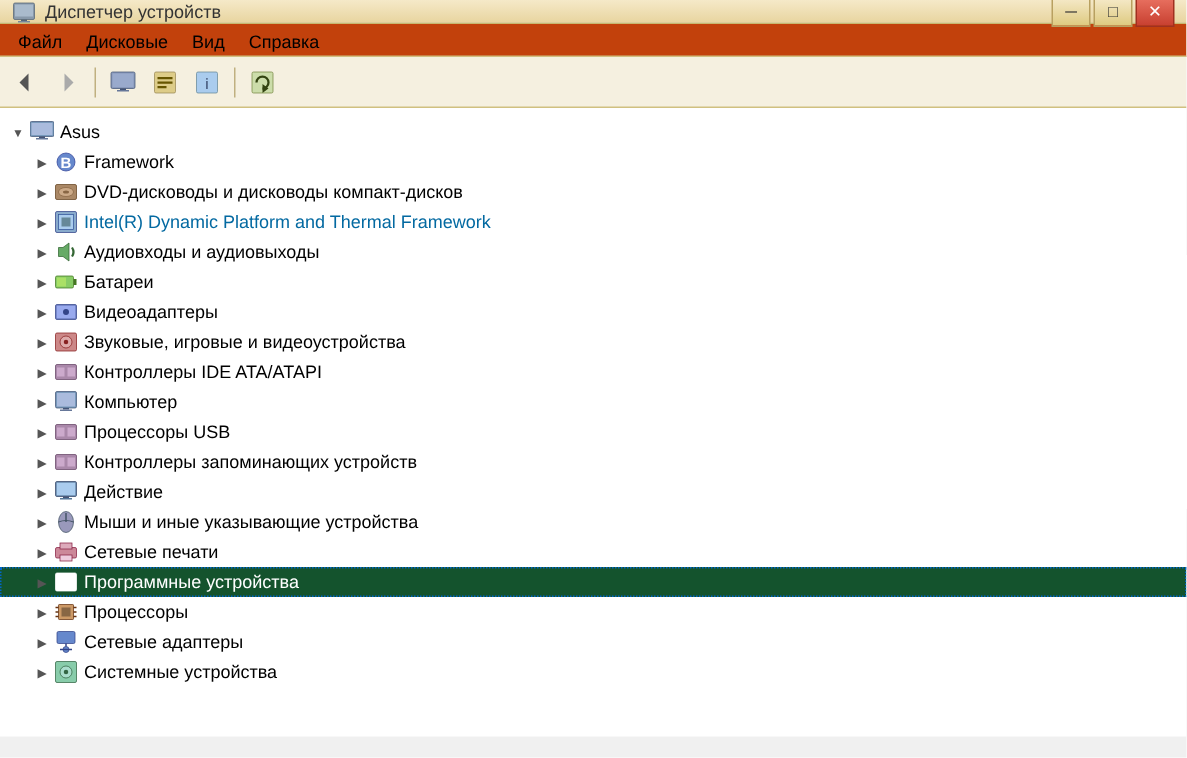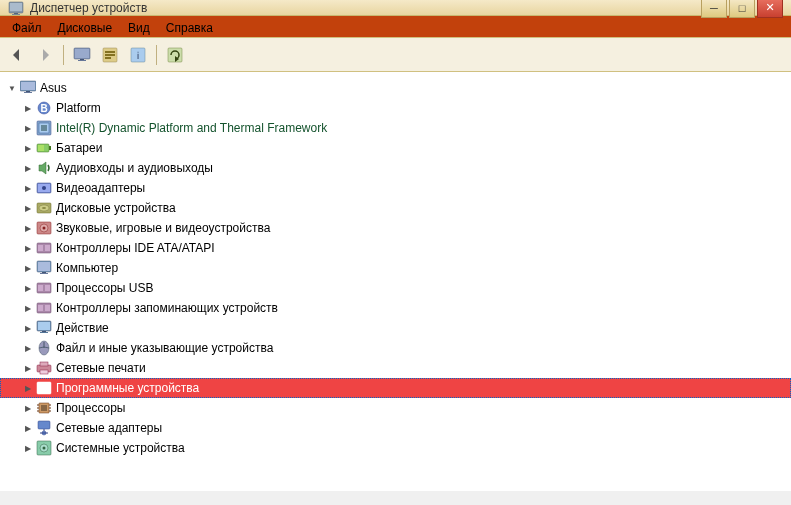--- a/index.html
+++ b/index.html
@@ -158,21 +158,21 @@
       justify-content: center;
       flex-shrink: 0;
       font-size: 12px;
     }
 
     .item-label {
       font-size: 12px;
       color: #000;
     }
     .item-label.blue {
-      color: #14532d;
+      color: #0369a1;
     }
 
     
     .icon-computer { color: #4488cc; }
   </style>
 </head>
 <body>
 
 <div class="titlebar">
   <div class="titlebar-left">
@@ -267,80 +267,80 @@
 
   <div class="tree-item">
         <div style="width: 20px;"></div>
         <div class="expand-arrow collapsed"></div>
         <div class="item-icon">
           <svg width="16" height="16" viewBox="0 0 16 16">
             <circle cx="8" cy="8" r="6" fill="#6688cc" stroke="#334499" stroke-width="0.5"></circle>
             <text x="8" y="12" font-size="10" text-anchor="middle" fill="white" font-weight="bold">B</text>
           </svg>
         </div>
-        <span class="item-label">Platform</span>
+        <span class="item-label">Framework</span>
+      </div>
+      <div class="tree-item">
+        <div style="width: 20px;"></div>
+        <div class="expand-arrow collapsed"></div>
+        <div class="item-icon">
+          <svg width="16" height="16" viewBox="0 0 16 16">
+            <rect x="1" y="3" width="14" height="10" rx="1" fill="#aa8866" stroke="#664422" stroke-width="0.5"></rect>
+            <ellipse cx="8" cy="8" rx="5" ry="3" fill="#ccaa88" stroke="#664422" stroke-width="0.3"></ellipse>
+            <ellipse cx="8" cy="8" rx="2" ry="1" fill="#886644"></ellipse>
+          </svg>
+        </div>
+        <span class="item-label">DVD-дисководы и дисководы компакт-дисков</span>
       </div>
       <div class="tree-item">
         <div style="width: 20px;"></div>
         <div class="expand-arrow collapsed"></div>
         <div class="item-icon">
           <svg width="16" height="16" viewBox="0 0 16 16">
             <rect x="1" y="1" width="14" height="14" rx="1" fill="#88aacc" stroke="#334488" stroke-width="0.5"></rect>
             <rect x="3" y="3" width="10" height="10" fill="#aaccee" stroke="#335599" stroke-width="0.5"></rect>
             <rect x="5" y="5" width="6" height="6" fill="#668899"></rect>
           </svg>
         </div>
         <span class="item-label blue">Intel(R) Dynamic Platform and Thermal Framework</span>
       </div>
       <div class="tree-item">
         <div style="width: 20px;"></div>
         <div class="expand-arrow collapsed"></div>
         <div class="item-icon">
           <svg width="16" height="16" viewBox="0 0 16 16">
+            <polygon points="3,5 3,11 6,11 10,14 10,2 6,5" fill="#66aa66" stroke="#336633" stroke-width="0.5"></polygon>
+            <path d="M12,5 Q14,8 12,11" fill="none" stroke="#336633" stroke-width="1.5"></path>
+          </svg>
+        </div>
+        <span class="item-label">Аудиовходы и аудиовыходы</span>
+      </div>
+      <div class="tree-item">
+        <div style="width: 20px;"></div>
+        <div class="expand-arrow collapsed"></div>
+        <div class="item-icon">
+          <svg width="16" height="16" viewBox="0 0 16 16">
             <rect x="1" y="4" width="12" height="8" rx="1" fill="#88cc66" stroke="#447722" stroke-width="0.5"></rect>
             <rect x="13" y="6" width="2" height="4" fill="#447722"></rect>
             <rect x="2" y="5" width="6" height="6" fill="#aae066"></rect>
           </svg>
         </div>
         <span class="item-label">Батареи</span>
       </div>
       <div class="tree-item">
         <div style="width: 20px;"></div>
         <div class="expand-arrow collapsed"></div>
         <div class="item-icon">
           <svg width="16" height="16" viewBox="0 0 16 16">
-            <polygon points="3,5 3,11 6,11 10,14 10,2 6,5" fill="#66aa66" stroke="#336633" stroke-width="0.5"></polygon>
-            <path d="M12,5 Q14,8 12,11" fill="none" stroke="#336633" stroke-width="1.5"></path>
-          </svg>
-        </div>
-        <span class="item-label">Аудиовходы и аудиовыходы</span>
-      </div>
-      <div class="tree-item">
-        <div style="width: 20px;"></div>
-        <div class="expand-arrow collapsed"></div>
-        <div class="item-icon">
-          <svg width="16" height="16" viewBox="0 0 16 16">
             <rect x="1" y="3" width="14" height="10" rx="1" fill="#7788cc" stroke="#334488" stroke-width="0.5"></rect>
             <rect x="2" y="4" width="12" height="8" fill="#99aaee"></rect>
             <circle cx="8" cy="8" r="2" fill="#334488"></circle>
           </svg>
         </div>
         <span class="item-label">Видеоадаптеры</span>
-      </div>
-      <div class="tree-item">
-        <div style="width: 20px;"></div>
-        <div class="expand-arrow collapsed"></div>
-        <div class="item-icon">
-          <svg width="16" height="16" viewBox="0 0 16 16">
-            <rect x="1" y="3" width="14" height="10" rx="1" fill="#aaaa66" stroke="#666622" stroke-width="0.5"></rect>
-            <ellipse cx="8" cy="8" rx="5" ry="3" fill="#cccc88" stroke="#555522" stroke-width="0.3"></ellipse>
-            <ellipse cx="8" cy="8" rx="2" ry="1" fill="#888844"></ellipse>
-          </svg>
-        </div>
-        <span class="item-label">Дисковые устройства</span>
       </div>
       <div class="tree-item">
         <div style="width: 20px;"></div>
         <div class="expand-arrow collapsed"></div>
         <div class="item-icon">
           <svg width="16" height="16" viewBox="0 0 16 16">
             <rect x="1" y="2" width="14" height="12" rx="1" fill="#cc8888" stroke="#882222" stroke-width="0.5"></rect>
             <circle cx="8" cy="8" r="4" fill="#ddaaaa" stroke="#882222" stroke-width="0.5"></circle>
             <circle cx="8" cy="8" r="1.5" fill="#882222"></circle>
           </svg>
@@ -412,35 +412,35 @@
       <div class="tree-item">
         <div style="width: 20px;"></div>
         <div class="expand-arrow collapsed"></div>
         <div class="item-icon">
           <svg width="16" height="16" viewBox="0 0 16 16">
             <ellipse cx="8" cy="8" rx="5" ry="7" fill="#9999bb" stroke="#445566" stroke-width="0.5"></ellipse>
             <line x1="8" y1="2" x2="8" y2="8" stroke="#445566" stroke-width="1"></line>
             <path d="M3,8 Q8,6 13,8" fill="none" stroke="#445566" stroke-width="0.8"></path>
           </svg>
         </div>
-        <span class="item-label">Файл и иные указывающие устройства</span>
+        <span class="item-label">Мыши и иные указывающие устройства</span>
       </div>
       <div class="tree-item">
         <div style="width: 20px;"></div>
         <div class="expand-arrow collapsed"></div>
         <div class="item-icon">
           <svg width="16" height="16" viewBox="0 0 16 16">
             <rect x="1" y="5" width="14" height="7" rx="1" fill="#cc8899" stroke="#882244" stroke-width="0.5"></rect>
             <rect x="4" y="2" width="8" height="4" fill="#ddaabb" stroke="#882244" stroke-width="0.5"></rect>
             <rect x="4" y="10" width="8" height="4" fill="#eeccdd" stroke="#882244" stroke-width="0.5"></rect>
           </svg>
         </div>
         <span class="item-label">Сетевые печати</span>
       </div>
-      <div class="tree-item selected" style="background: #ef4444; outline: rgb(0, 102, 204) dotted 1px; outline-offset: -1px;">
+      <div class="tree-item selected" style="background: #14532d; outline: rgb(0, 102, 204) dotted 1px; outline-offset: -1px;">
         <div style="width: 20px;"></div>
         <div class="expand-arrow collapsed"></div>
         <div class="item-icon">
           <svg width="16" height="16" viewBox="0 0 16 16">
             <rect x="1" y="2" width="14" height="12" rx="1" fill="#88aa88" stroke="#335533" stroke-width="0.5"></rect>
             <rect x="3" y="4" width="10" height="2" fill="#aaccaa"></rect>
             <rect x="3" y="7" width="10" height="2" fill="#aaccaa"></rect>
             <rect x="3" y="10" width="6" height="2" fill="#aaccaa"></rect>
           </svg>
         </div>

